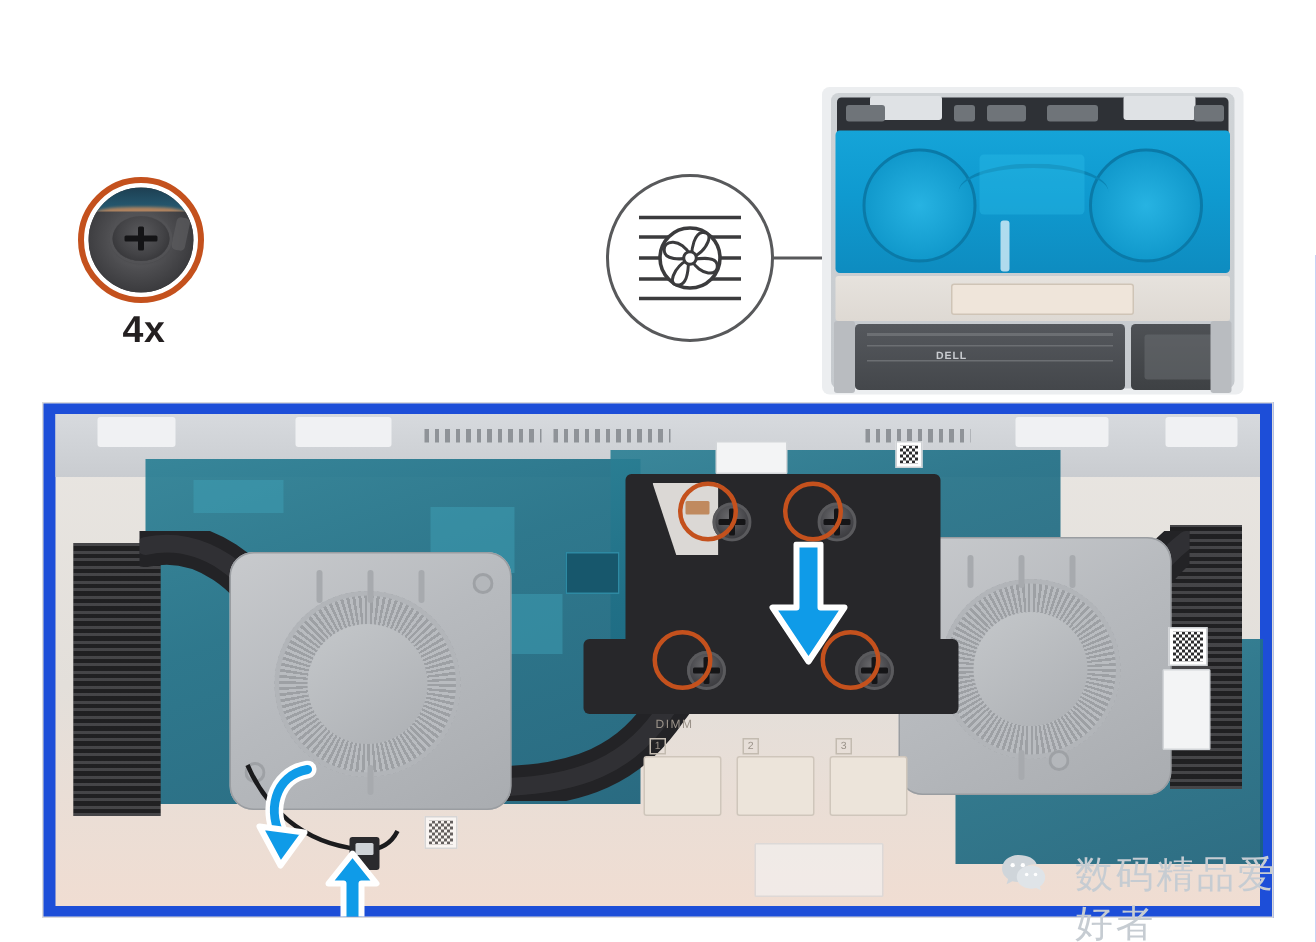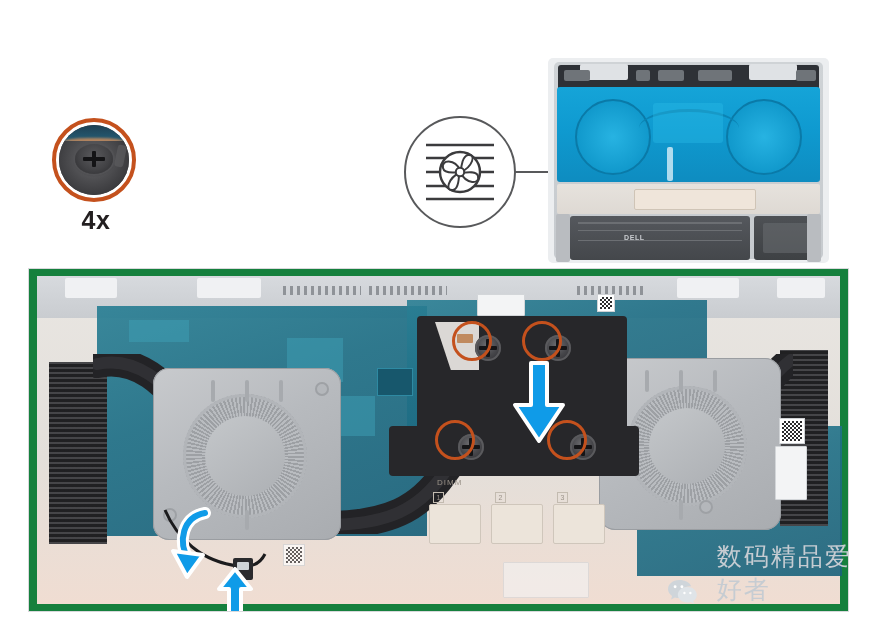--- a/index.html
+++ b/index.html
@@ -81,21 +81,21 @@
     background:linear-gradient(180deg,#55585d 0%,#44474b 100%);border-radius:3px;}
   .tb-batt2{position:absolute;left:206px;top:158px;width:64px;height:44px;
     background:linear-gradient(180deg,#4e5155 0%,#3e4144 100%);border-radius:3px;}
   .tb-dell{position:absolute;left:76px;top:176px;color:#c9ccd0;font-size:7px;
     font-weight:bold;letter-spacing:.6px;}
   .tb-label{position:absolute;left:215px;top:165px;width:46px;height:30px;
     background:#6a6d71;border-radius:2px;opacity:.55;}
 
   
   #main-panel{left:28px;top:268px;width:821px;height:344px;
-    background:#15803d;border:1px solid #d9d9dc;box-sizing:border-box;overflow:hidden;}
+    background:#1d4ed8;border:1px solid #d9d9dc;box-sizing:border-box;overflow:hidden;}
   #board{position:absolute;left:8px;top:7px;width:803px;height:328px;
     background:linear-gradient(180deg,#e9e6e2 0%,#e3dfda 55%,#f0ddd2 100%);}
 
   
   .rail{position:absolute;left:0;top:0;width:100%;height:42px;
     background:linear-gradient(180deg,#d7dade 0%,#c9ccd0 100%);}
   .rail-hinge{position:absolute;top:2px;height:20px;background:#f0f1f3;border-radius:2px;}
   .rail-dots{position:absolute;top:10px;height:9px;
     background:repeating-linear-gradient(90deg,#8f9398 0 3px,transparent 3px 7px);}
 
@@ -155,21 +155,21 @@
   .silk{position:absolute;color:#9a9289;font-size:8px;letter-spacing:1px;}
   .silkbox{position:absolute;border:1px solid #cfc6bb;background:#ece4da;border-radius:2px;}
   .silknum{position:absolute;border:1px solid #c3bbb0;color:#9a9289;font-size:7px;
     width:9px;height:9px;line-height:9px;text-align:center;}
   .qr{position:absolute;background:#ffffff;border:1px solid #cfd2d5;}
   .qr::after{content:"";position:absolute;inset:2px;
     background:repeating-conic-gradient(#2c2c2e 0% 25%,#ffffff 0% 50%);background-size:4px 4px;}
   .lbl{position:absolute;background:#f3f4f5;border:1px solid #d3d6d9;border-radius:1px;}
 
   
-  #watermark{left:668px;top:566px;height:40px;display:flex;align-items:flex-end;gap:20px;}
+  #watermark{left:668px;top:566px;height:40px;display:flex;align-items:flex-start;gap:20px;}
   #wm-text{font-size:25px;color:#c6ccd2;letter-spacing:2px;
     font-family:"DejaVu Sans","Liberation Sans",sans-serif;font-weight:500;}
 </style>
 </head>
 <body>
 
 <div class="abs" id="screw-callout">
   <div id="screw-photo">
     <div class="band-top"></div>
     <div class="band-orange"></div>

